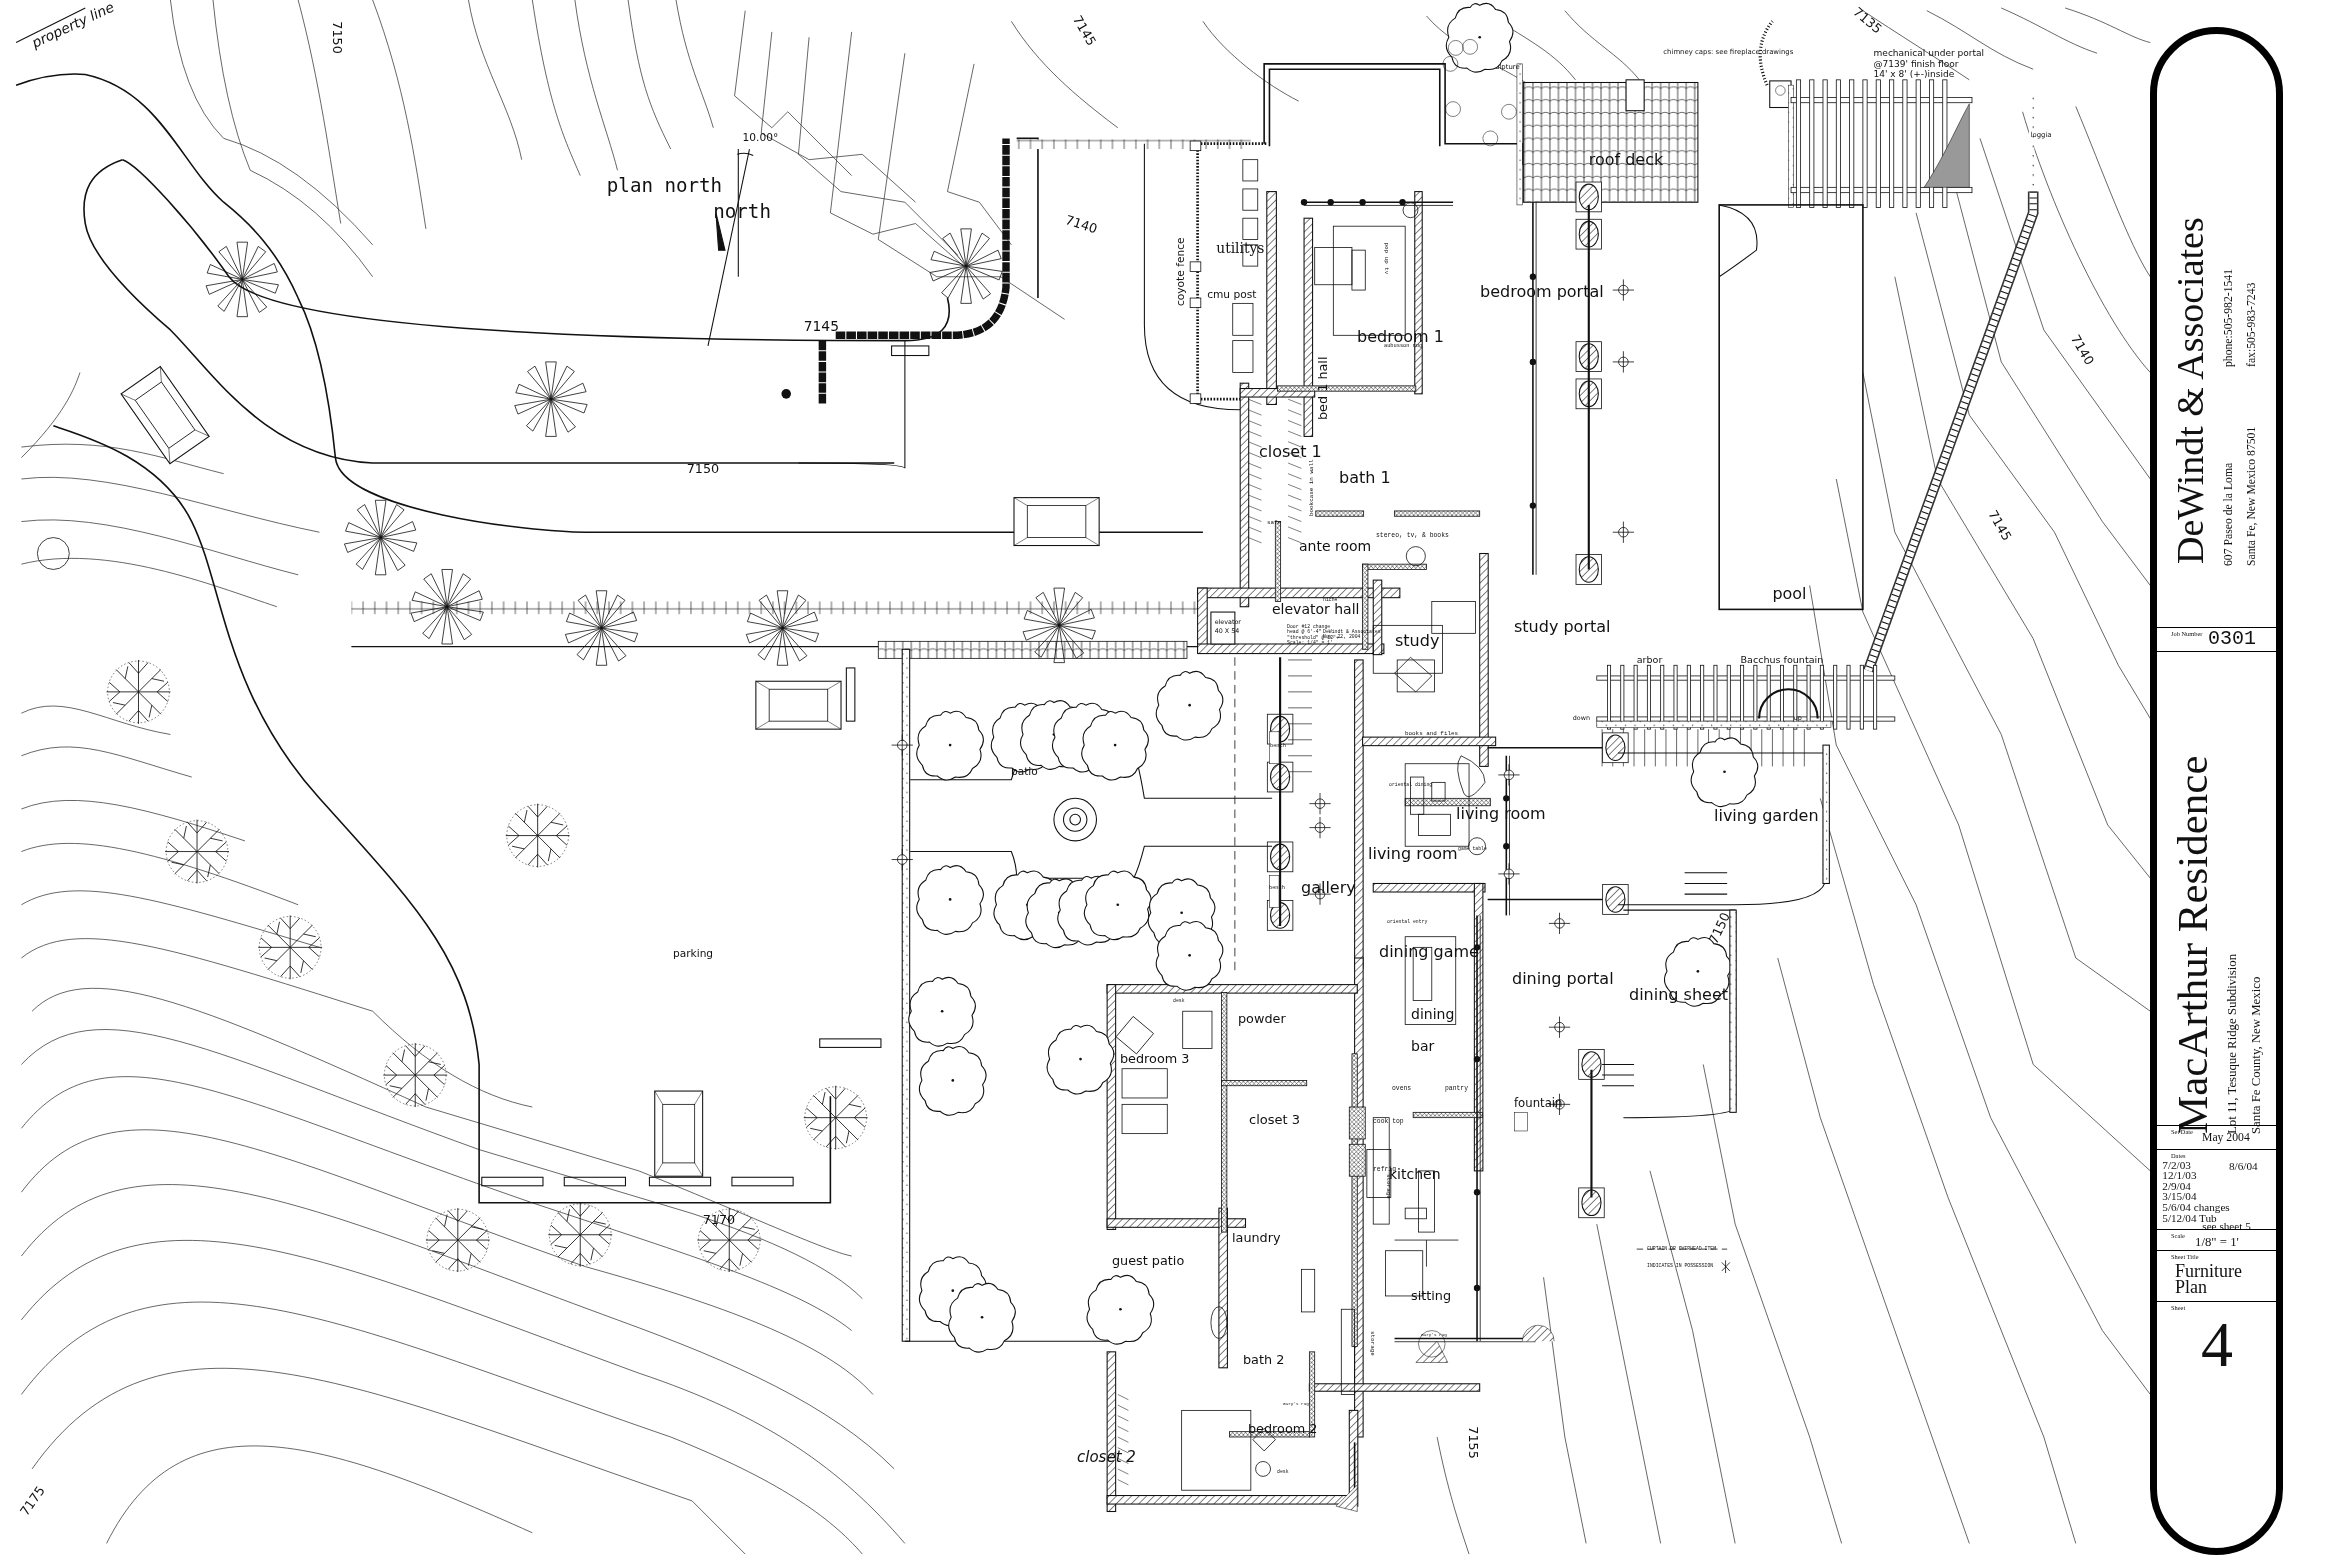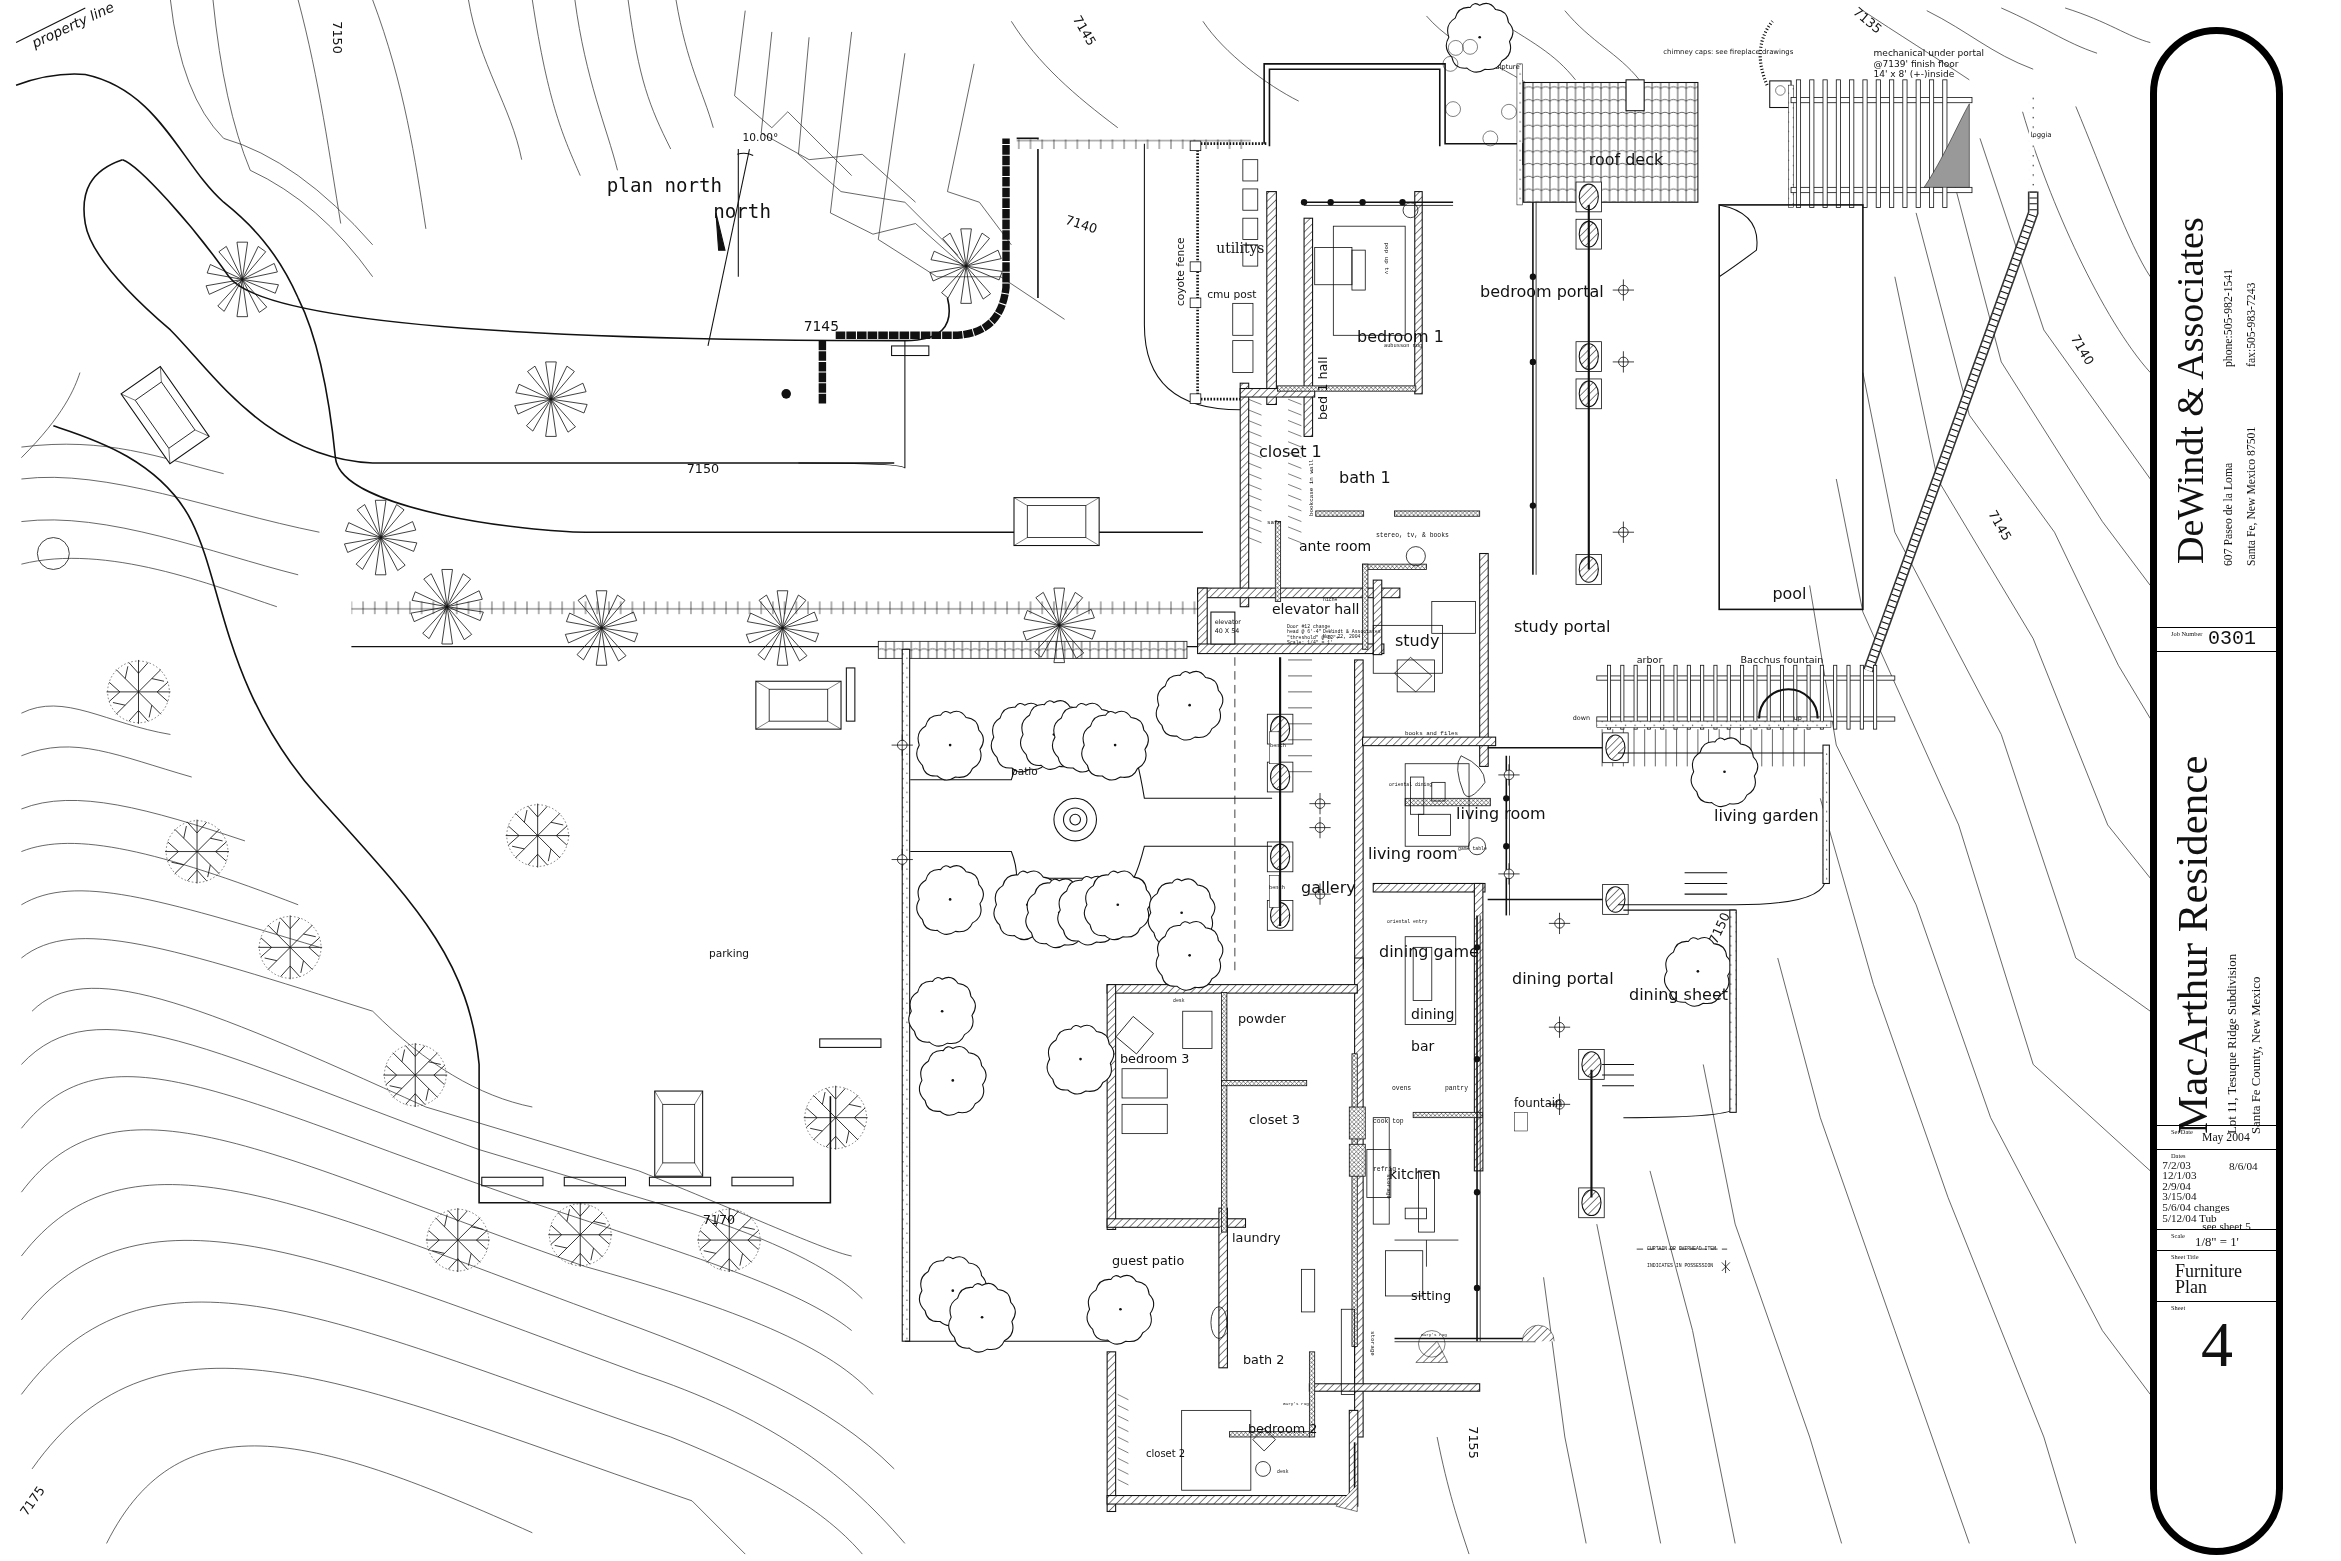--- a/index.html
+++ b/index.html
@@ -609,26 +609,26 @@
   <span class="lbl room" style="left:1120px;top:1051px;font-size:12.8px;">bedroom 3</span>
   <span class="lbl room" style="left:1238px;top:1011px;font-size:12.8px;">powder</span>
   <span class="lbl room" style="left:1224px;top:1112px;font-size:13px;margin-left:25px;">closet 3</span>
   <span class="lbl small" style="left:1173px;top:998px;font-size:4.8px;">desk</span>
   <span class="lbl room" style="left:1232px;top:1230px;font-size:12.8px;">laundry</span>
   <span class="lbl room" style="left:1112px;top:1253px;font-size:12.8px;">guest patio</span>
   <span class="lbl room" style="left:1243px;top:1352px;font-size:12.8px;">bath 2</span>
   <span class="lbl room" style="left:1248px;top:1421px;font-size:12.8px;">bedroom 2</span>
   <span class="lbl small" style="left:1283px;top:1401px;font-size:4.3px;">Gary's rug</span>
   <span class="lbl small" style="left:1277px;top:1469px;font-size:4.8px;">desk</span>
-  <span class="lbl room" style="left:1146px;top:1448px;font-size:10px;">closet 2</span>
+  <span class="lbl room" style="left:1077px;top:1448px;font-size:15px;font-style:italic;">closet 2</span>
   <span class="lbl room" style="left:1411px;top:1288px;font-size:12.8px;">sitting</span>
   <span class="lbl small" style="left:1421px;top:1332px;font-size:4.3px;">Gary's rug</span>
   <span class="lbl small" style="left:1376px;top:1331px;font-size:5.9px;transform:rotate(90deg);transform-origin:left top;">storage</span>
   <span class="lbl small" style="left:1392px;top:1174px;font-size:5.9px;transform:rotate(90deg);transform-origin:left top;">storage</span>
-  <span class="lbl room" style="left:673px;top:947px;font-size:10.6px;margin-left:36px;">parking</span>
+  <span class="lbl room" style="left:673px;top:947px;font-size:10.6px;">parking</span>
   <span class="lbl room" style="left:1011px;top:765px;font-size:10.6px;">patio</span>
   <span class="lbl small" style="left:1647px;top:1246px;font-size:4.8px;">CURTAIN OR OVERHEAD ITEM</span>
   <span class="lbl small" style="left:1647px;top:1263px;font-size:4.8px;">INDICATES IN POSSESSION</span>
 </div>
 
 <div id="titleblock">
 
   <div style="position:absolute;left:0;right:0;top:0;height:593px;">
     <span class="vert" style="left:10.6px;top:530px;font-size:38px;">DeWindt &amp; Associates</span>
     <span class="vert" style="left:65px;top:532px;font-size:11.7px;">607 Paseo de la Loma</span>

